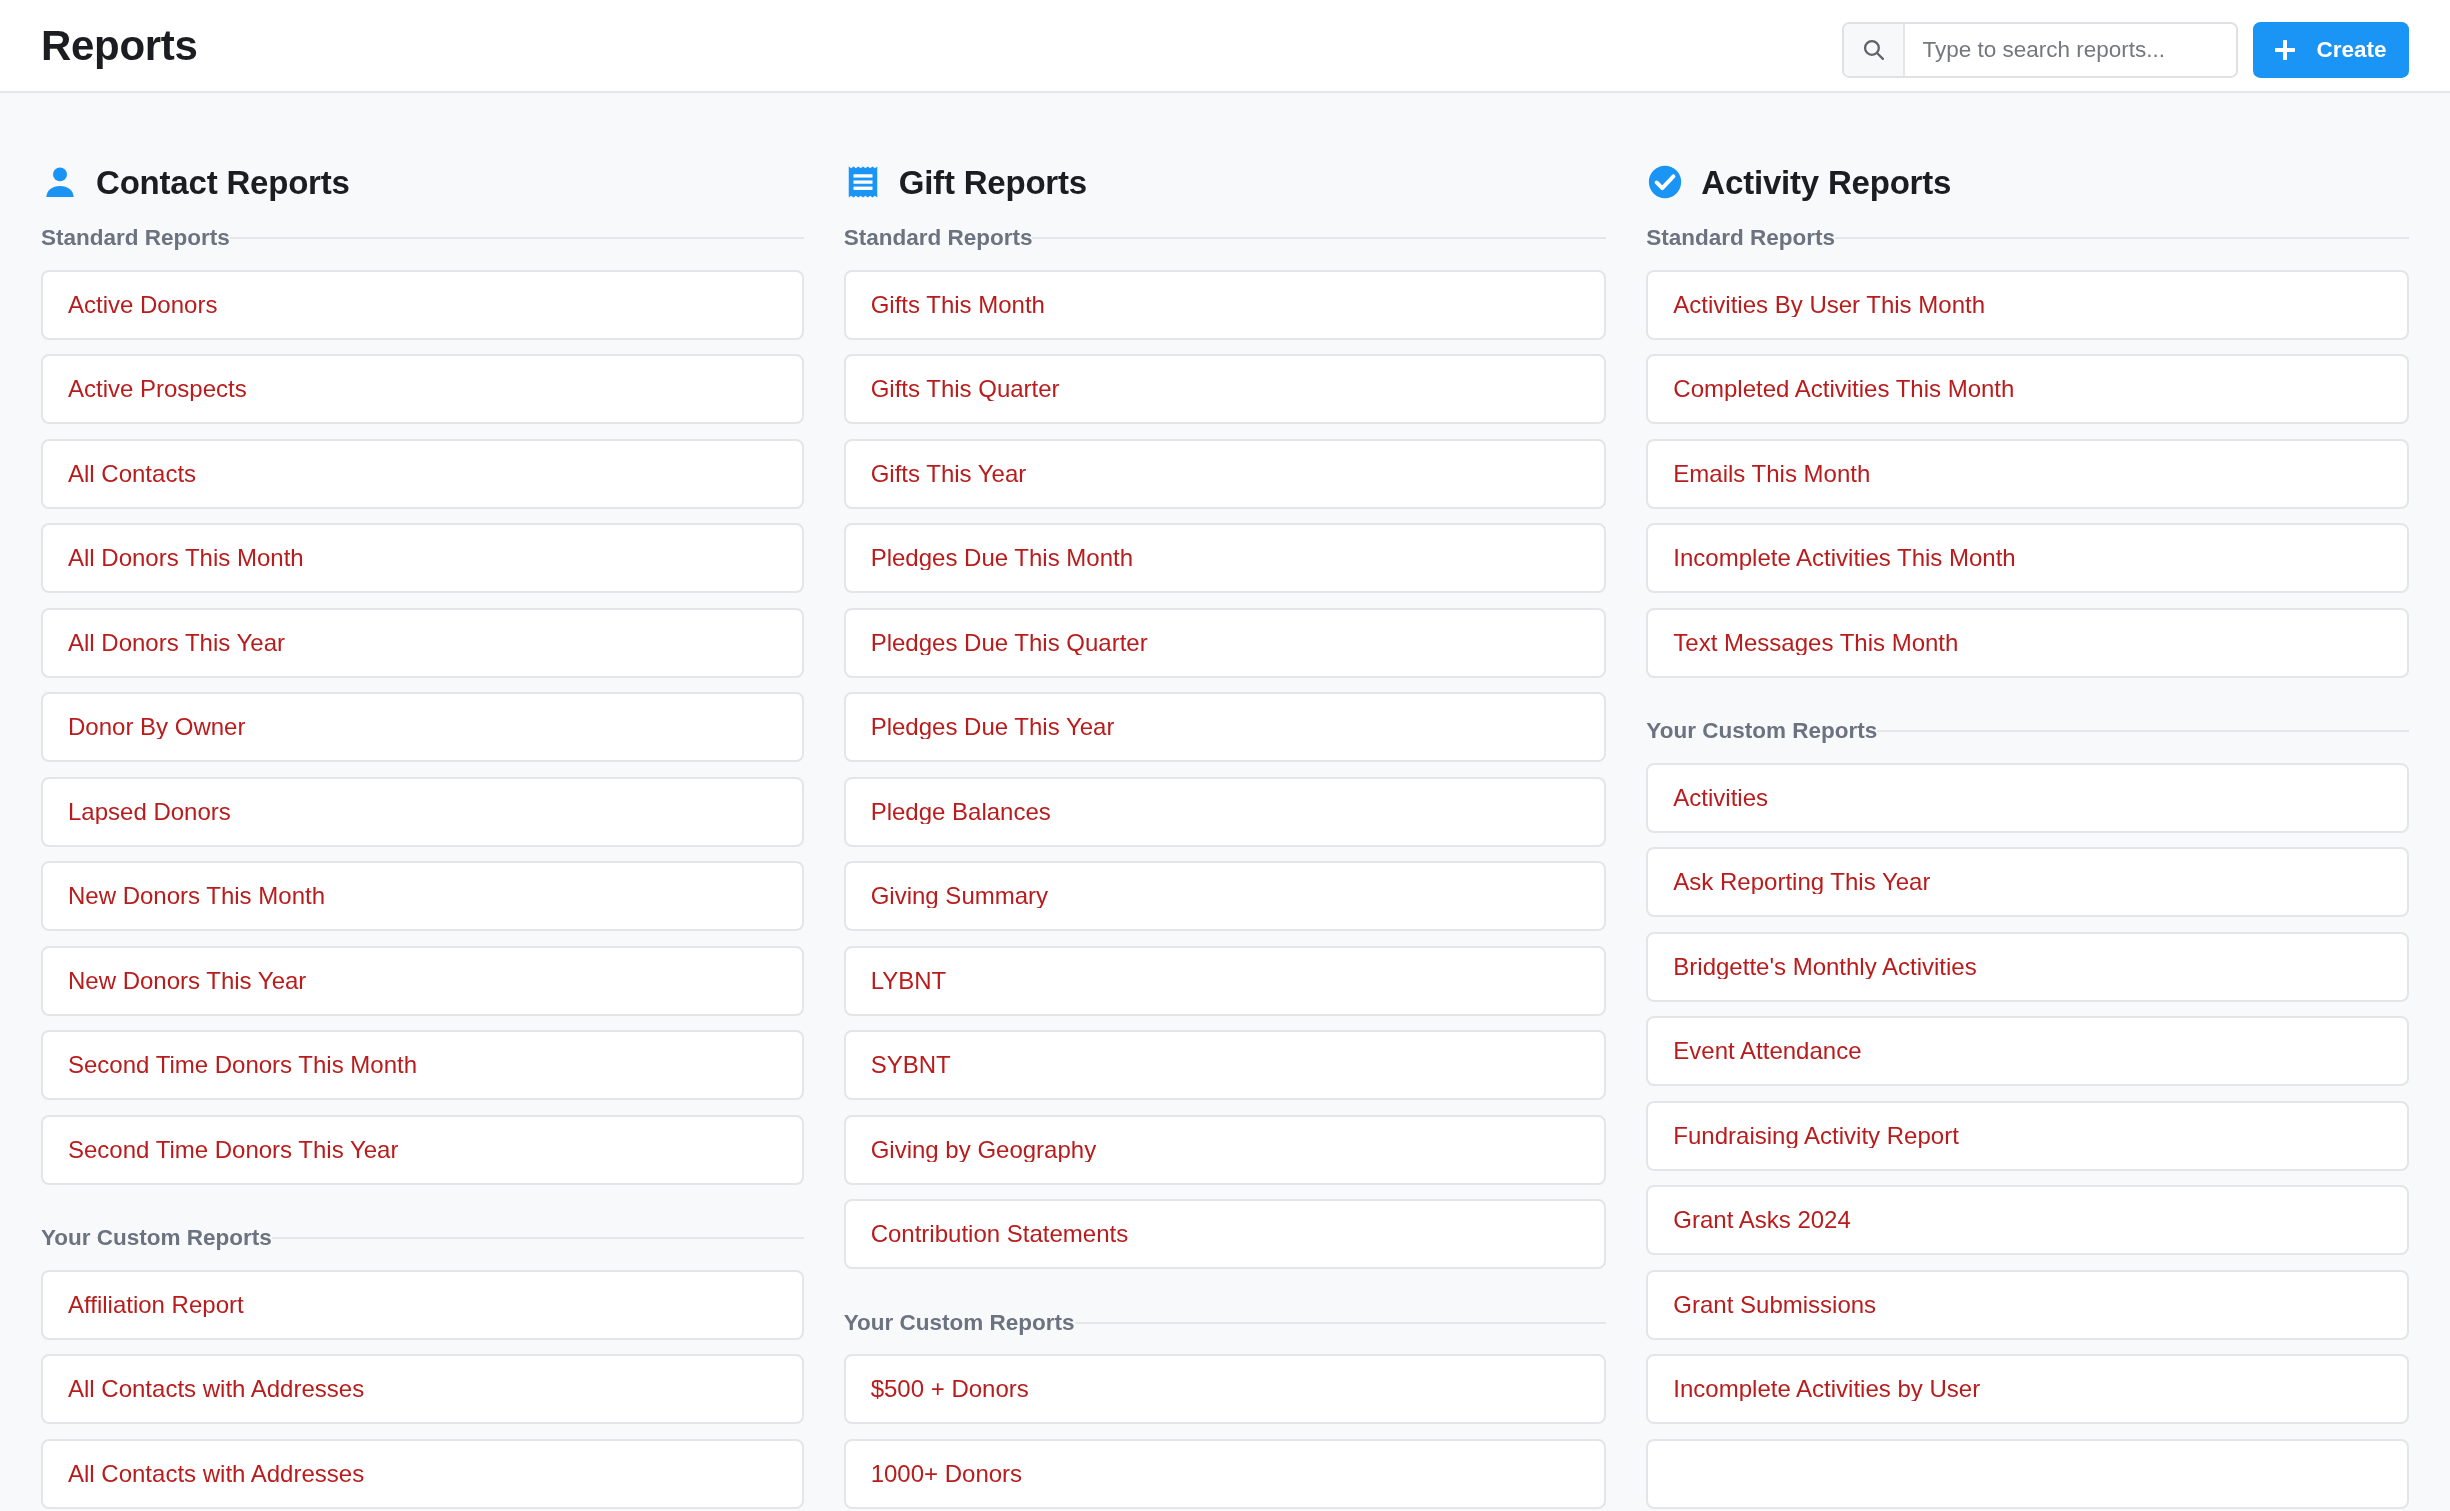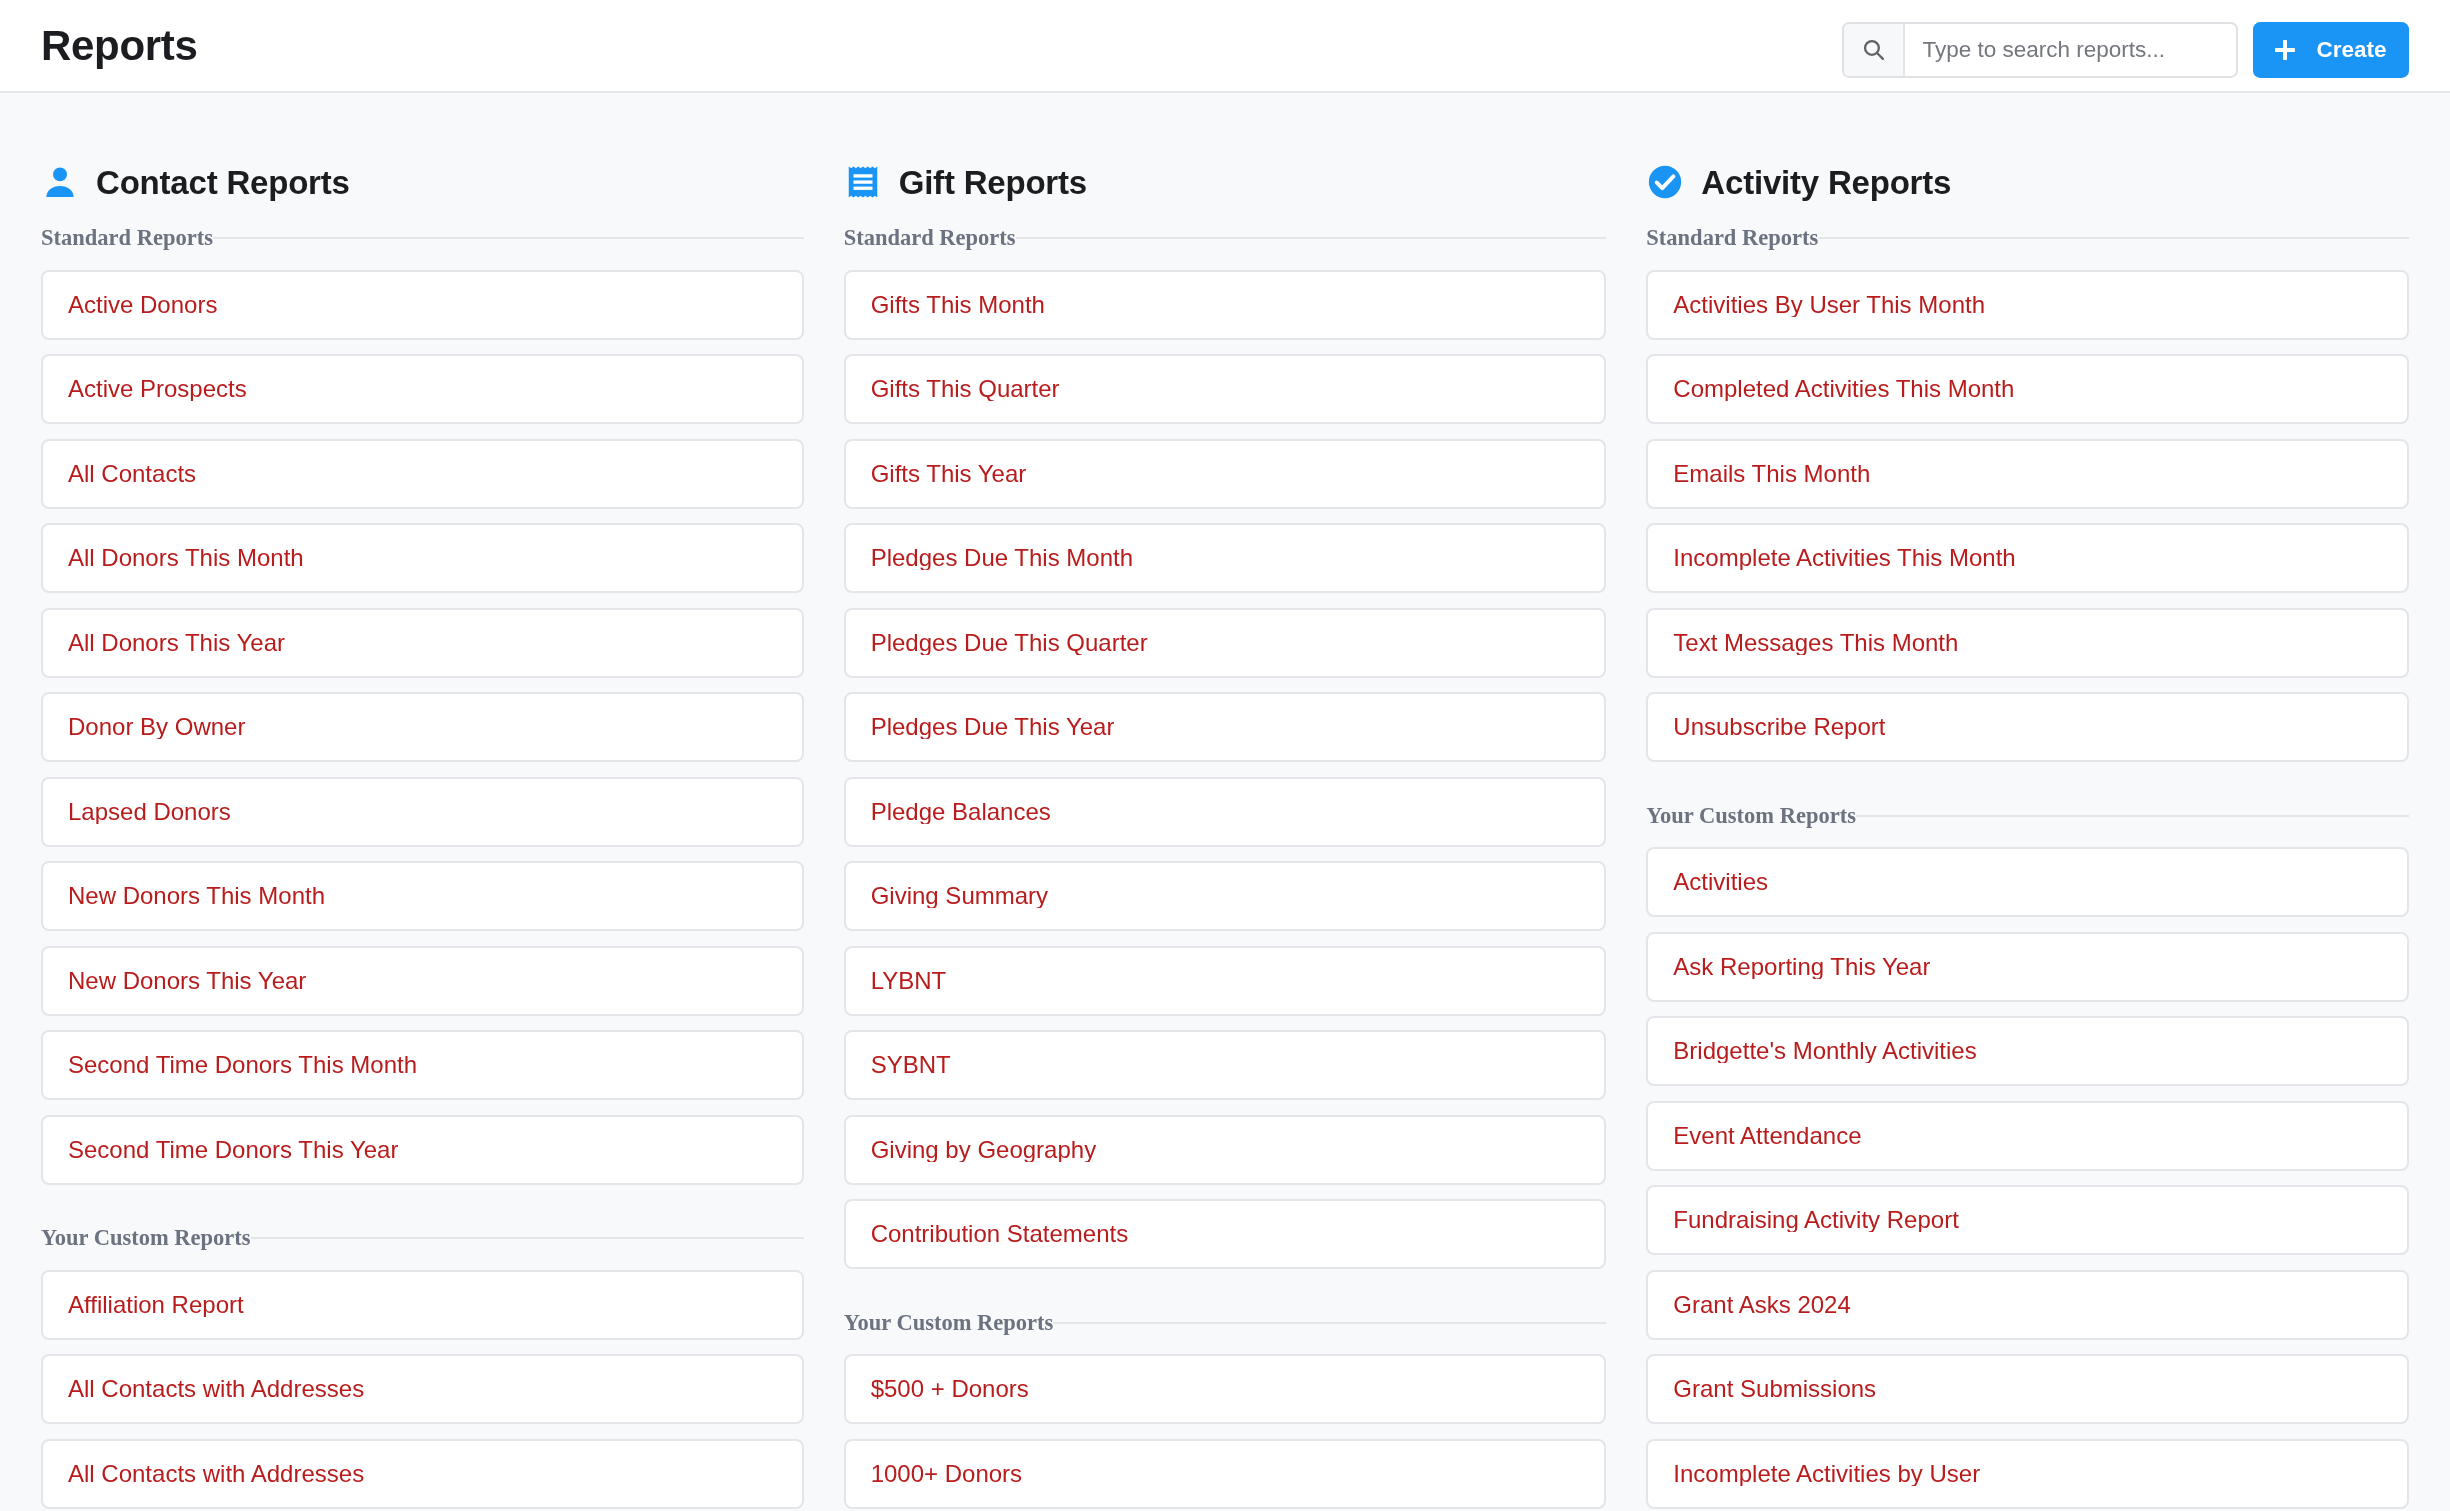--- a/index.html
+++ b/index.html
@@ -124,21 +124,20 @@
     font-weight: 700;
     color: #1b1d20;
     letter-spacing: -0.2px;
     line-height: 1;
   }
 
   .section-head {
     display: flex;
     align-items: center;
     margin: 0 0 20px 0;
-    font-family: Liberation Serif, serif;
   }
   .section-label {
     font-size: 22.5px;
     font-weight: 700;
     color: #6b7280;
     white-space: nowrap;
     line-height: 1;
   }
   .section-rule {
     flex: 1;
@@ -355,23 +354,20 @@
         </div>
       <div class="report-item">
           <span class="report-label">Emails This Month</span>
         </div>
       <div class="report-item">
           <span class="report-label">Incomplete Activities This Month</span>
         </div>
       <div class="report-item">
           <span class="report-label">Text Messages This Month</span>
         </div>
-      <div class="report-item">
-          <span class="report-label">Unsubscribe Report</span>
-        </div>
     </div>
 
     <div class="section-gap"></div>
     <div class="section-head">
       <span class="section-label">Your Custom Reports</span>
       <span class="section-rule"></span>
     </div>
     <div>
       <div class="report-item">
           <span class="report-label">Activities</span>

